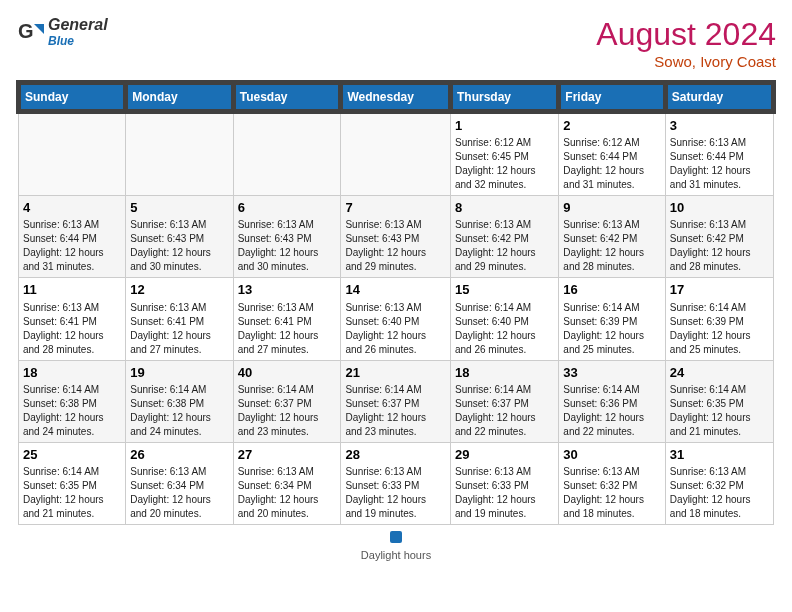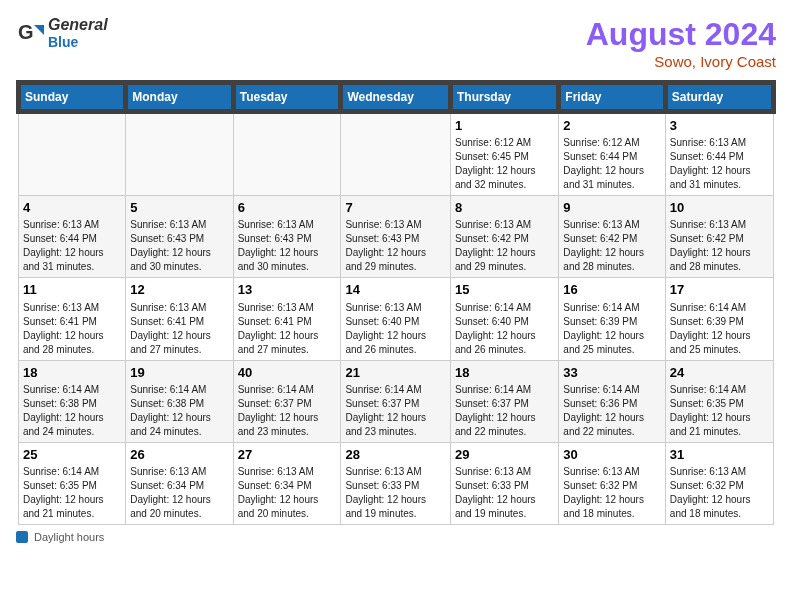--- a/index.html
+++ b/index.html
@@ -27,22 +27,22 @@
     }
     .logo-icon {
       width: 28px;
       height: 28px;
     }
     .title-block {
       text-align: right;
     }
     .month-year {
       font-size: 32px;
-      color: #8b5cf6;
-      font-weight: bold;
+      color: #be185d;
+      font-weight: normal;
     }
     .location {
       font-size: 15px;
       color: #c2410c;
     }
     .calendar {
       width: 100%;
       border-collapse: collapse;
       font-size: 11px;
     }
@@ -81,20 +81,21 @@
     .empty {
       background: #f9f9f9 !important;
     }
     .footer {
       margin-top: 6px;
       font-size: 11px;
       color: #555;
       display: flex;
       align-items: center;
       gap: 6px;
+      flex-direction: column;
     }
     .footer-dot {
       width: 12px;
       height: 12px;
       background: #1a6fb5;
       display: inline-block;
       border-radius: 2px;
     }
   </style>
 </head>
@@ -102,21 +103,21 @@
 
 <div class="page">
   <div class="header">
     <div class="logo">
       <svg class="logo-icon" viewBox="0 0 28 28">
         <text x="2" y="20" font-size="20" font-weight="bold" fill="#333">G</text>
         <polygon points="18,6 28,6 28,16" fill="#1a6fb5"></polygon>
       </svg>
       <div>
         <div style="font-size:16px;font-weight:bold;color:#333;font-style:italic;">General</div>
-        <div style="font-size:14px;font-weight:bold;color:#1a6fb5;">Blue</div>
+        <div style="font-size:12px;font-weight:bold;color:#1a6fb5;font-style:italic;">Blue</div>
       </div>
     </div>
     <div class="title-block">
       <div class="month-year">August 2024</div>
       <div class="location">Sowo, Ivory Coast</div>
     </div>
   </div>
 
   <table class="calendar">
     <thead>

